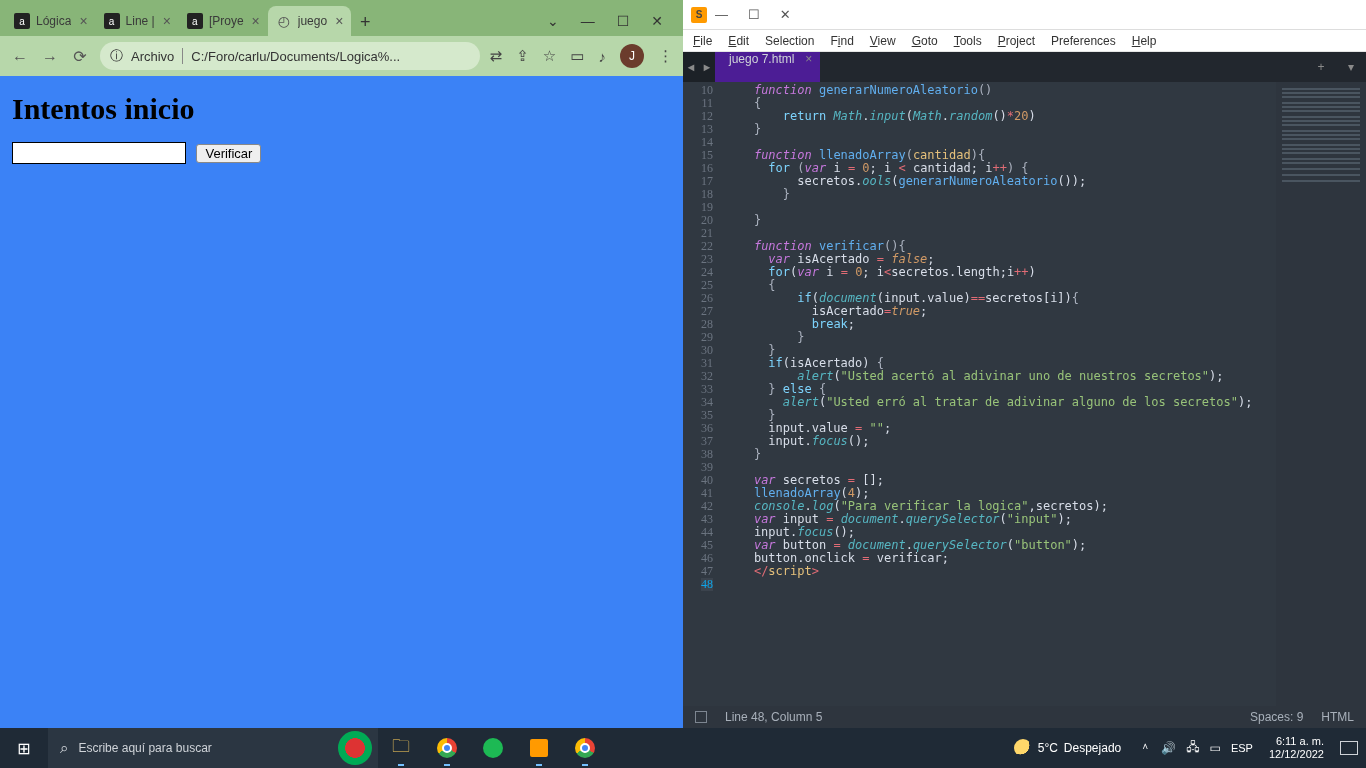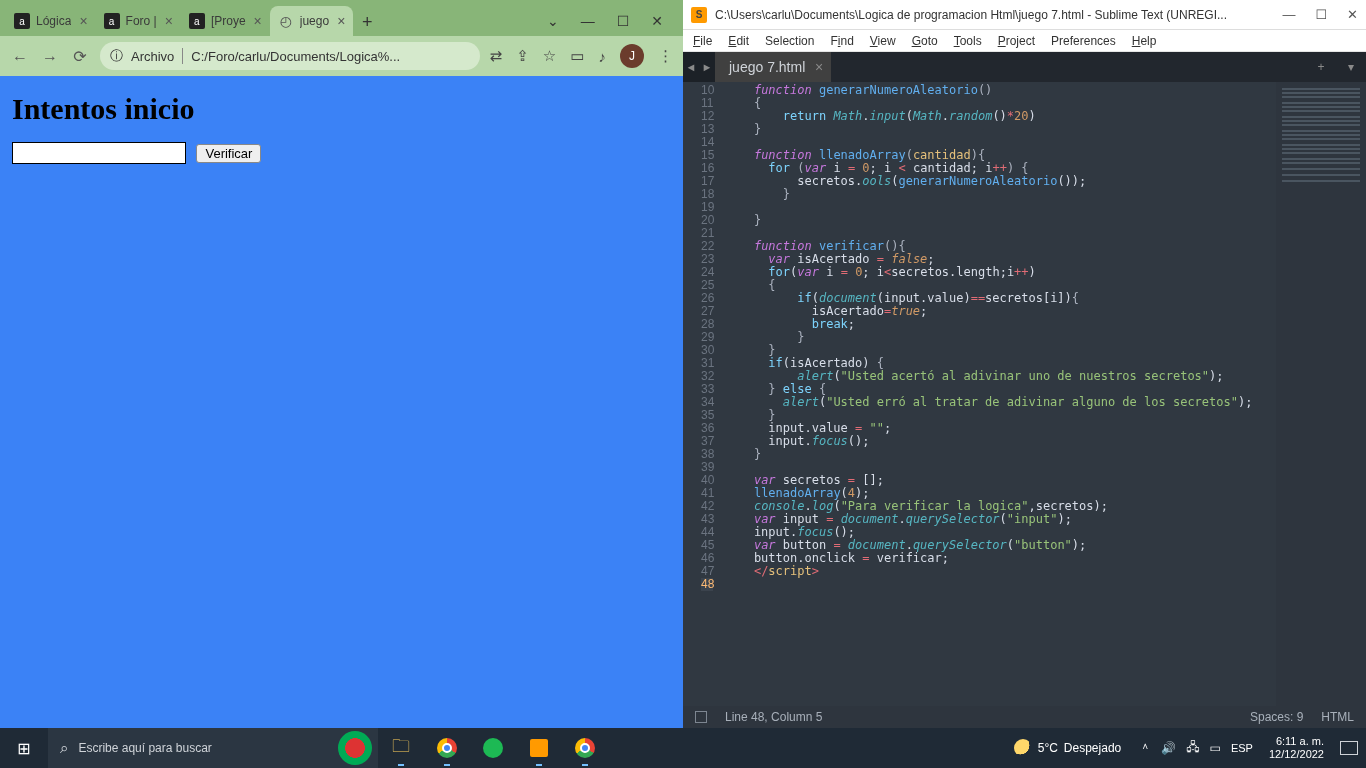--- a/index.html
+++ b/index.html
@@ -36,27 +36,27 @@
   
   .sublime { width:683px; height:728px; background:#303841; display:flex; flex-direction:column; color:#d8dee9; font-size:12px; }
   .subl-title { background:#fff; color:#333; height:30px; display:flex; align-items:center; padding:0 8px; font-size:12px; border-bottom:1px solid #ddd; }
   .subl-title .ticon { width:16px; height:16px; background:#ff9a00; margin-right:8px; border-radius:2px; display:flex; align-items:center; justify-content:center; color:#444; font-weight:bold; font-size:10px;}
   .subl-title .ttxt { flex:1; overflow:hidden; white-space:nowrap; text-overflow:ellipsis; }
   .subl-title .wctl { display:flex; gap:20px; font-size:13px; color:#555; }
   .subl-menu { background:#fff; color:#333; height:22px; display:flex; align-items:center; gap:16px; padding:0 10px; font-size:12px; border-bottom:1px solid #e5e5e5;}
   .subl-menu span u { text-decoration:underline; }
   .subl-tabs { background:#22272e; height:30px; display:flex; align-items:stretch; }
   .subl-navarrow { width:16px; display:flex; align-items:center; justify-content:center; color:#8a8a8a; font-size:11px; background:#1c2127;}
-  .subl-tab { background:#404040; display:flex; align-items:center; padding:0 26px 0 14px; font-size:14px; position:relative; color:#cfd3d8;}
+  .subl-tab { background:#4c1d95; display:flex; align-items:flex-start; padding:0 26px 0 14px; font-size:12px; position:relative; color:#cfd3d8;}
   .subl-tab .x { position:absolute; right:8px; color:#8a8a8a; }
   .subl-tabs .fill { flex:1; }
   .subl-tabs .plus { width:30px; display:flex; align-items:center; justify-content:center; color:#8a8a8a; }
   .subl-body { flex:1; display:flex; overflow:hidden; position:relative; }
-  .gutter { width:38px; background:#303841; color:#6b7480; text-align:right; padding:2px 8px 0 18px; font-family:Liberation Sans, sans-serif; font-size:12px; line-height:13px; }
-  .gutter .cur { background:#3b434d; color:#fdba74; display:block; }
+  .gutter { width:38px; background:#303841; color:#6b7480; text-align:right; padding:2px 8px 0 18px; font-family:Liberation Serif, serif; font-size:12px; line-height:13px; }
+  .gutter .cur { background:#3b434d; color:#0ea5e9; display:block; }
   .code { flex:1; font-family:Consolas,monospace; font-size:12px; line-height:13px; padding:2px 0 0 4px; white-space:pre; color:#d8dee9; overflow:hidden; }
   .minimap { width:90px; background:#2e353e; position:relative; }
   .minimap .blk { position:absolute; left:6px; right:6px; background:#4a5560; height:2px; }
   .subl-status { height:22px; background:#2e353e; color:#a8b0ba; display:flex; align-items:center; font-size:12px; padding:0 12px; gap:18px; }
   .subl-status .sqr { width:12px; height:12px; border:1px solid #7d8691; }
   .subl-status .fill { flex:1; }
 
   
   .kw { color:#c678dd; font-style:italic; }
   .kw2 { color:#7dd3fc; }
@@ -98,21 +98,21 @@
   <div class="chrome">
     <div class="chrome-top">
       <div class="tabstrip">
         <div class="tab">
             <span class="fav">a</span>
             <span class="title">Lógica</span>
             <span class="close">×</span>
           </div>
         <div class="tab">
             <span class="fav">a</span>
-            <span class="title">Foro |</span>
+            <span class="title">Line |</span>
             <span class="close">×</span>
           </div>
         <div class="tab">
             <span class="fav">a</span>
             <span class="title">[Proye</span>
             <span class="close">×</span>
           </div>
         <div class="tab active">
             <span class="fav doc">◴</span>
             <span class="title">juego</span>
@@ -151,21 +151,20 @@
     <div class="chrome-page">
       <h1>Intentos inicio</h1>
       <input type="text" value="" style="">
       <button>Verificar</button>
     </div>
   </div>
 
   <div class="sublime">
     <div class="subl-title">
       <span class="ticon">S</span>
-      <span class="ttxt">C:\Users\carlu\Documents\Logica de programacion Html\juego 7.html - Sublime Text (UNREGI...</span>
       <span class="wctl">
         <span>—</span>
         <span>☐</span>
         <span>✕</span>
       </span>
     </div>
     <div class="subl-menu">
       <span><u>F</u>ile</span>
       <span><u>E</u>dit</span>
       <span>Selection</span>

